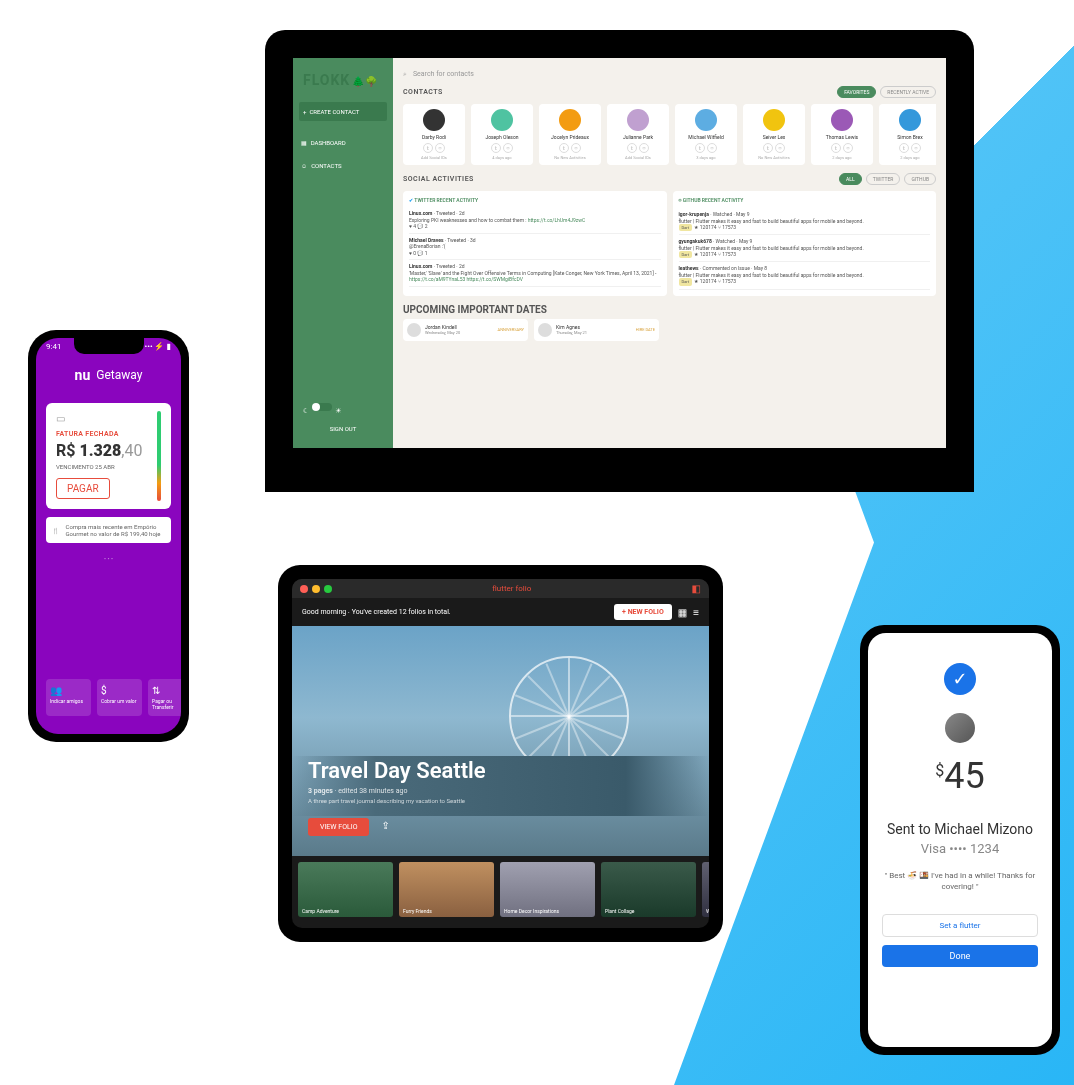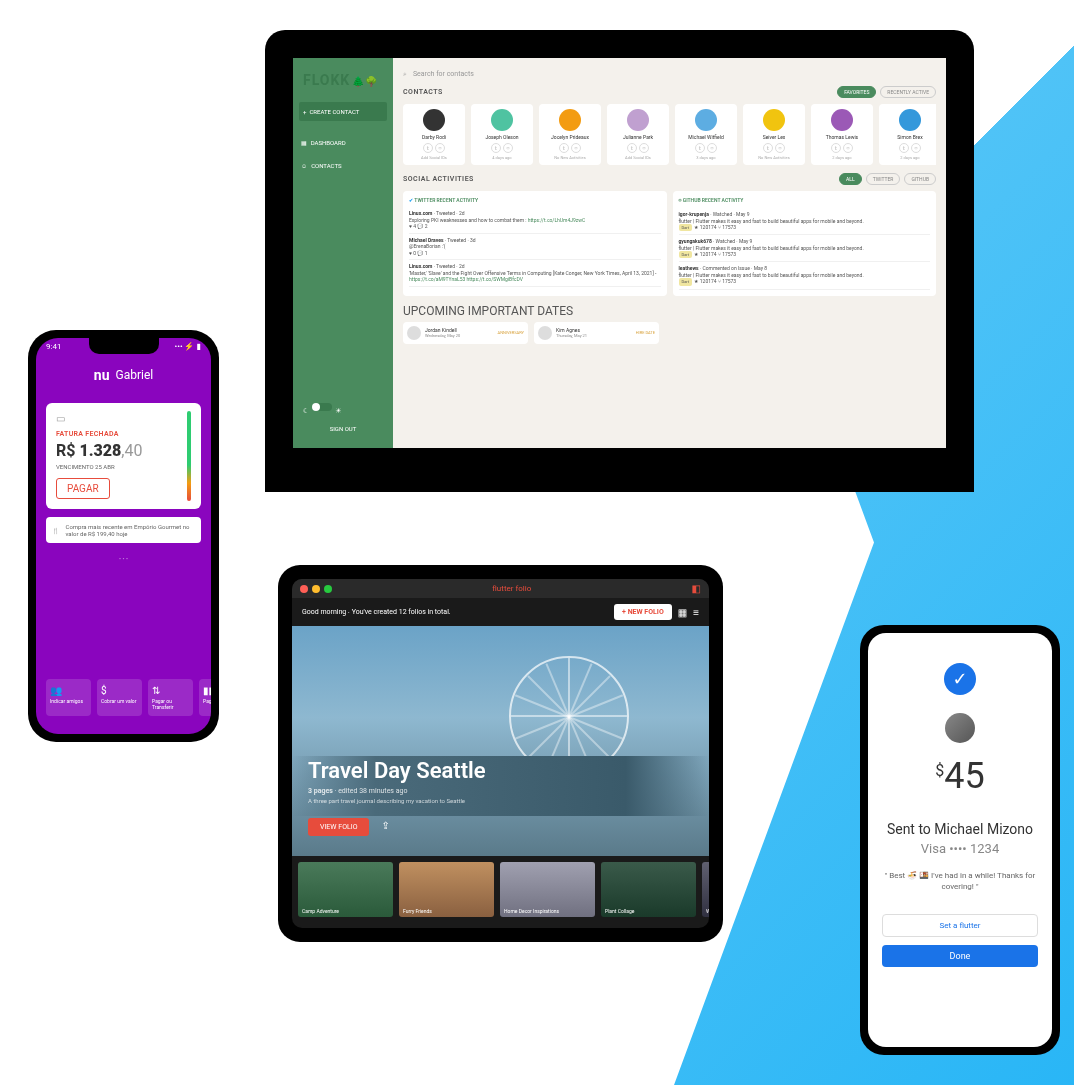--- a/index.html
+++ b/index.html
@@ -42,21 +42,21 @@
 .activity-dart{display:inline-block;background:#f0e6a0;padding:1px 3px;border-radius:2px;font-size:4px;margin-right:2px}
 .dates-row{display:flex;gap:6px}
 .date-card{background:#fff;border-radius:4px;padding:4px;display:flex;align-items:center;gap:4px;width:125px}
 .date-avatar{width:14px;height:14px;border-radius:50%;background:#ddd}
 .date-info{flex:1}
 .date-name{font-size:5px;color:#333}
 .date-date{font-size:4px;color:#888}
 .date-badge{font-size:4px;color:#d9a441}
 
 
-.phone1{position:absolute;left:28px;top:330px;width:191px;height:412px;background:#000;border-radius:28px;padding:8px;z-index:3}
+.phone1{position:absolute;left:28px;top:330px;width:161px;height:412px;background:#000;border-radius:28px;padding:8px;z-index:3}
 .phone1-notch{position:absolute;top:8px;left:50%;transform:translateX(-50%);width:70px;height:16px;background:#000;border-radius:0 0 10px 10px;z-index:5}
 .nubank{width:100%;height:100%;background:#8a05be;border-radius:22px;overflow:hidden;position:relative;color:#fff}
 .nubank-status{display:flex;justify-content:space-between;padding:4px 10px;font-size:8px}
 .nubank-header{text-align:center;padding:12px 0;font-size:12px;display:flex;align-items:center;justify-content:center;gap:6px}
 .nubank-logo{font-weight:bold;font-size:14px}
 .nubank-card{background:#fff;margin:8px 10px;border-radius:6px;padding:10px;color:#333}
 .nubank-card-icon{font-size:10px;color:#999;margin-bottom:6px}
 .nubank-label{font-size:7px;color:#e74c3c;font-weight:600;letter-spacing:0.3px}
 .nubank-amount{font-size:16px;font-weight:bold;margin:3px 0}
 .nubank-amount .cents{color:#999;font-weight:normal}
@@ -256,21 +256,21 @@
   </div>
               <div class="activity-item">
     <strong>gyungakuk678</strong> · Watched · May 9<br>flutter | Flutter makes it easy and fast to build beautiful apps for mobile and beyond.<br><span class="activity-dart">Dart</span>★ 120174  ⑂ 17573
   </div>
               <div class="activity-item">
     <strong>leathews</strong> · Commented on Issue · May 8<br>flutter | Flutter makes it easy and fast to build beautiful apps for mobile and beyond.<br><span class="activity-dart">Dart</span>★ 120174  ⑂ 17573
   </div>
             </div>
         </div>
       </div>
-      <h3 style="font-size:12px;font-weight:400;color:#555;margin-bottom:4px">UPCOMING IMPORTANT DATES</h3>
+      <h3 style="font-size:10px;font-weight:700;color:#555;margin-bottom:4px">UPCOMING IMPORTANT DATES</h3>
       <div class="dates-row" id="dates-row">
           <div class="date-card">
     <div class="date-avatar"></div>
     <div class="date-info">
               <div class="date-name">Jordan Kindell</div>
               <div class="date-date">Wednesday, May 20</div>
             </div>
     <div class="date-badge">ANNIVERSARY</div>
   </div>
           <div class="date-card">
@@ -289,21 +289,21 @@
 
 <div class="phone1">
   <div class="phone1-notch"></div>
   <div class="nubank">
     <div class="nubank-status">
         <span>9:41</span>
         <span>••• ⚡ ▮</span>
       </div>
     <div class="nubank-header">
         <span class="nubank-logo">nu</span>
-        <span>Gabriel</span>
+        <span>Getaway</span>
       </div>
     <div class="nubank-card">
       <div class="nubank-bar"></div>
       <div class="nubank-card-icon">▭</div>
       <div class="nubank-label">FATURA FECHADA</div>
       <div class="nubank-amount"><span>R$</span> <strong>1.328</strong><span class="cents">,40</span></div>
       <div class="nubank-due">VENCIMENTO 25 ABR</div>
       <div class="nubank-pagar">PAGAR</div>
     </div>
     <div class="nubank-recent">

